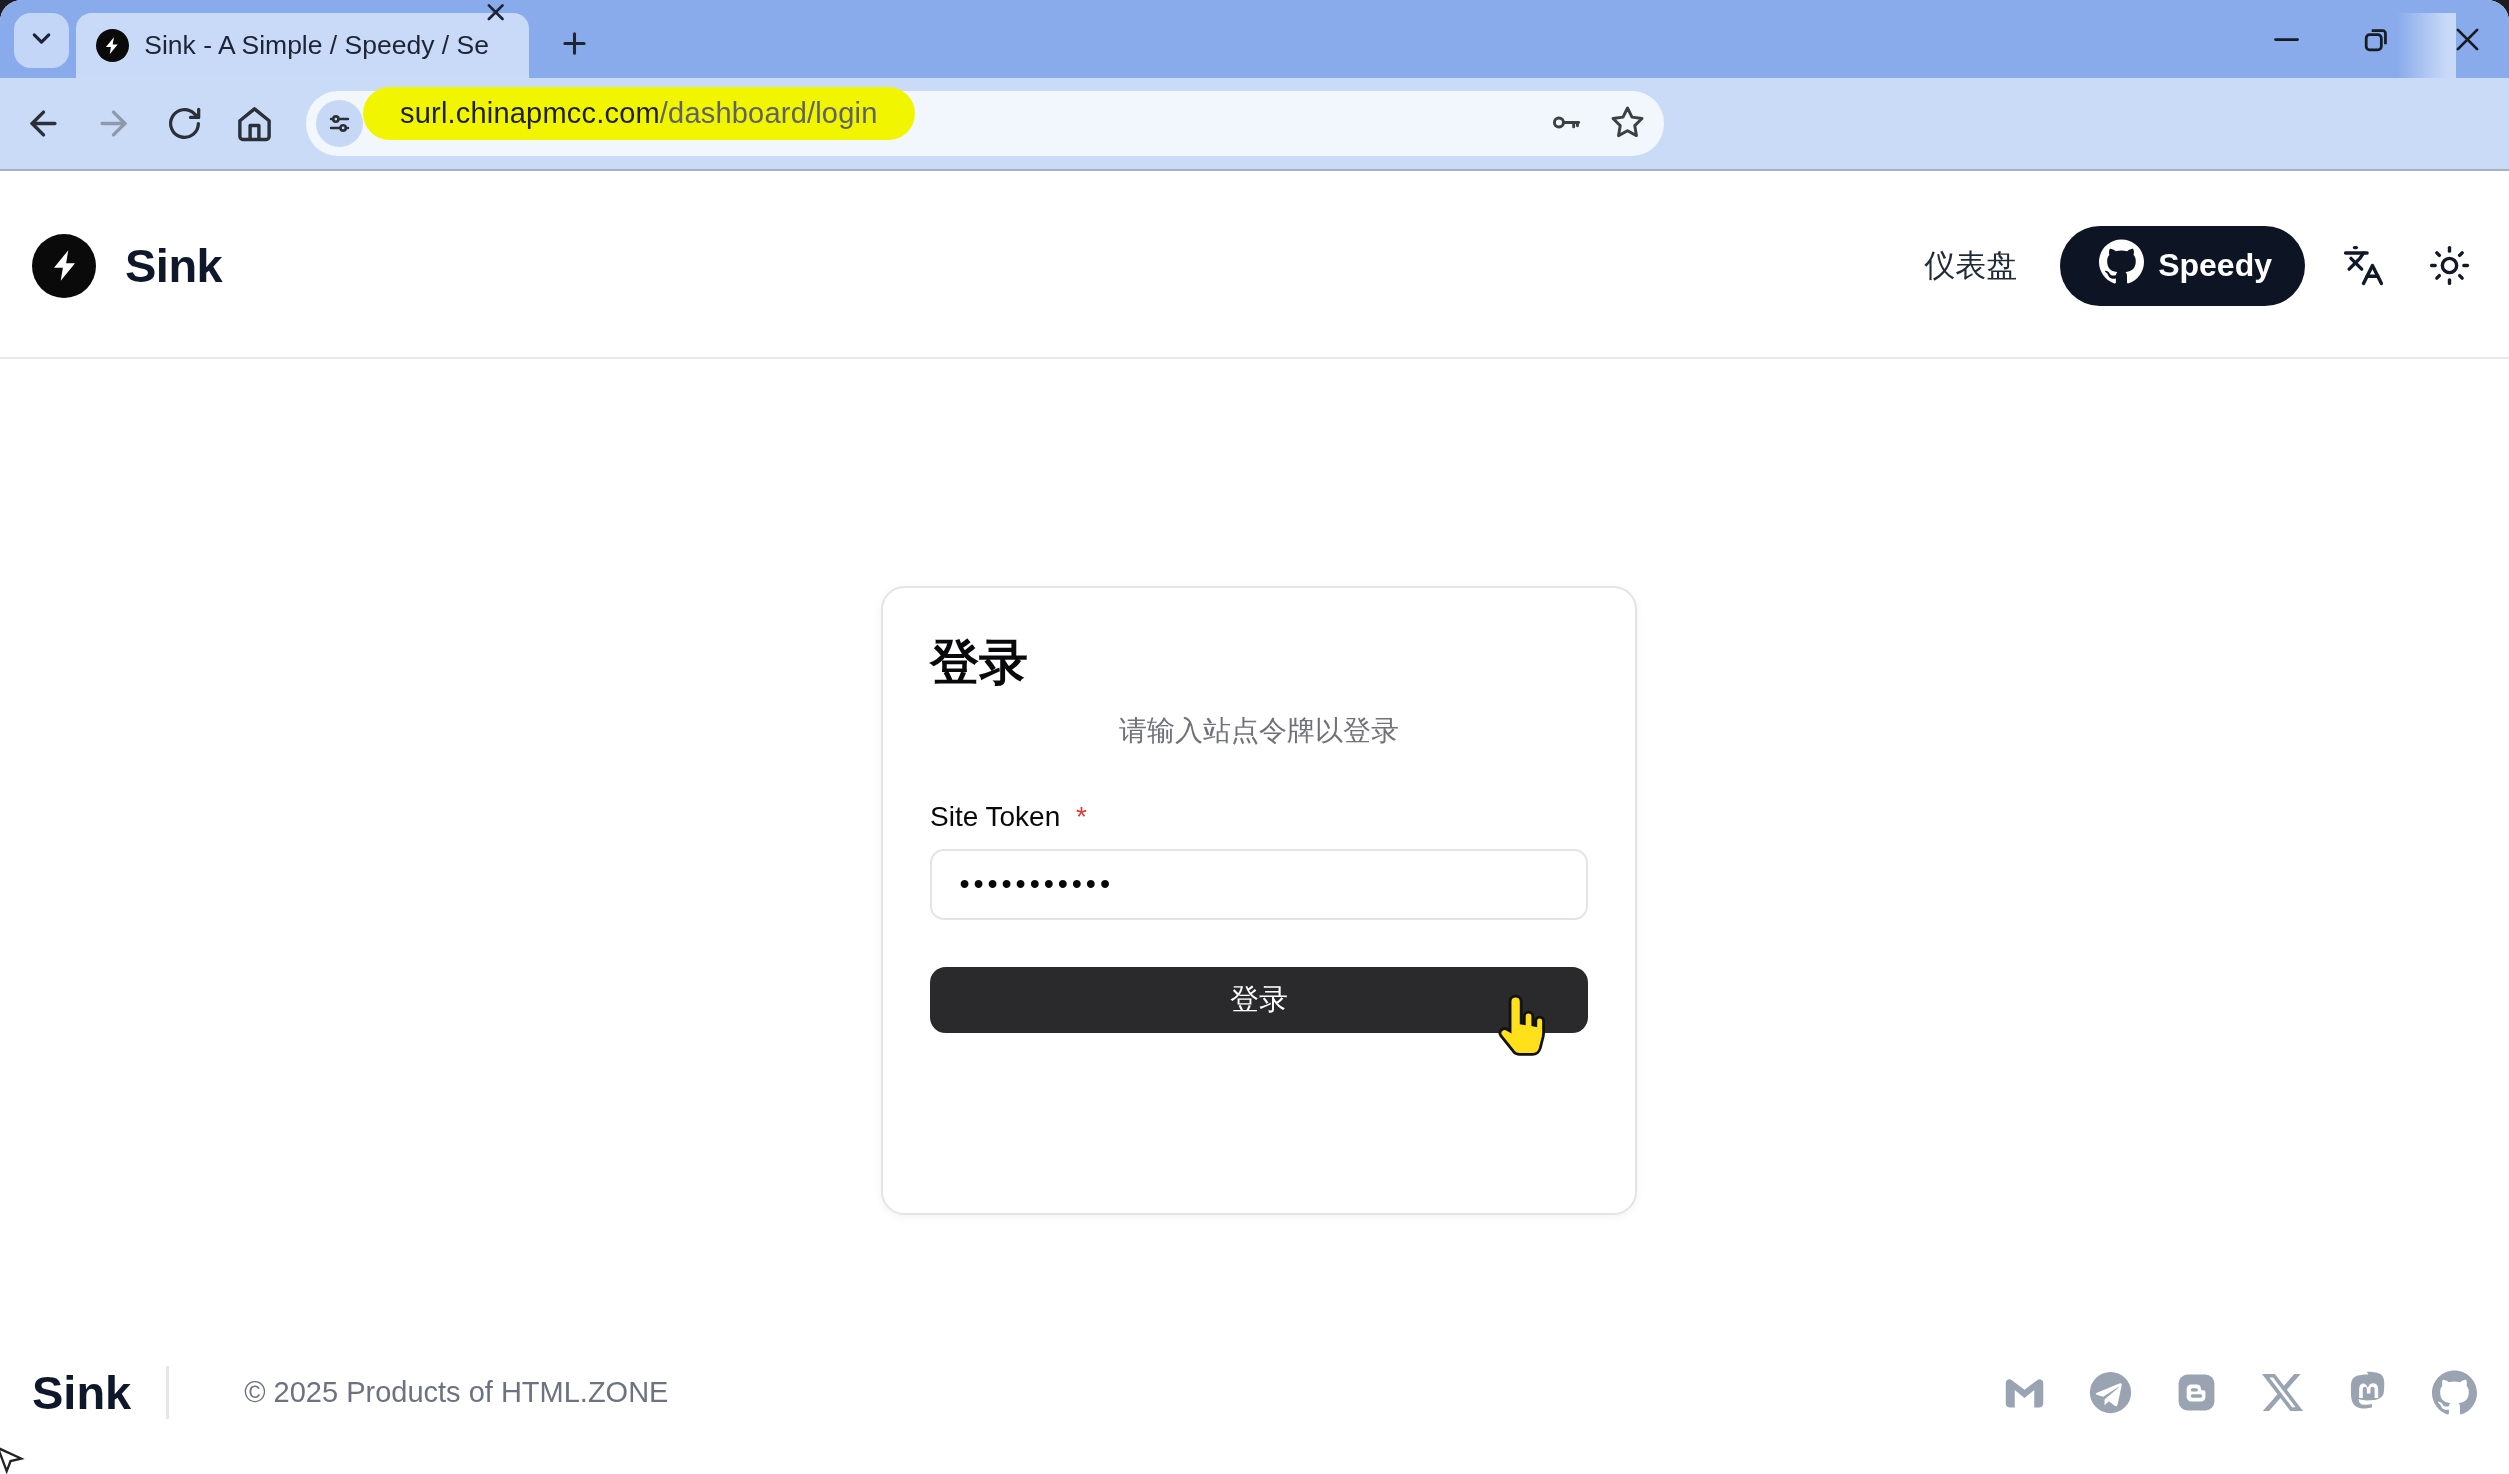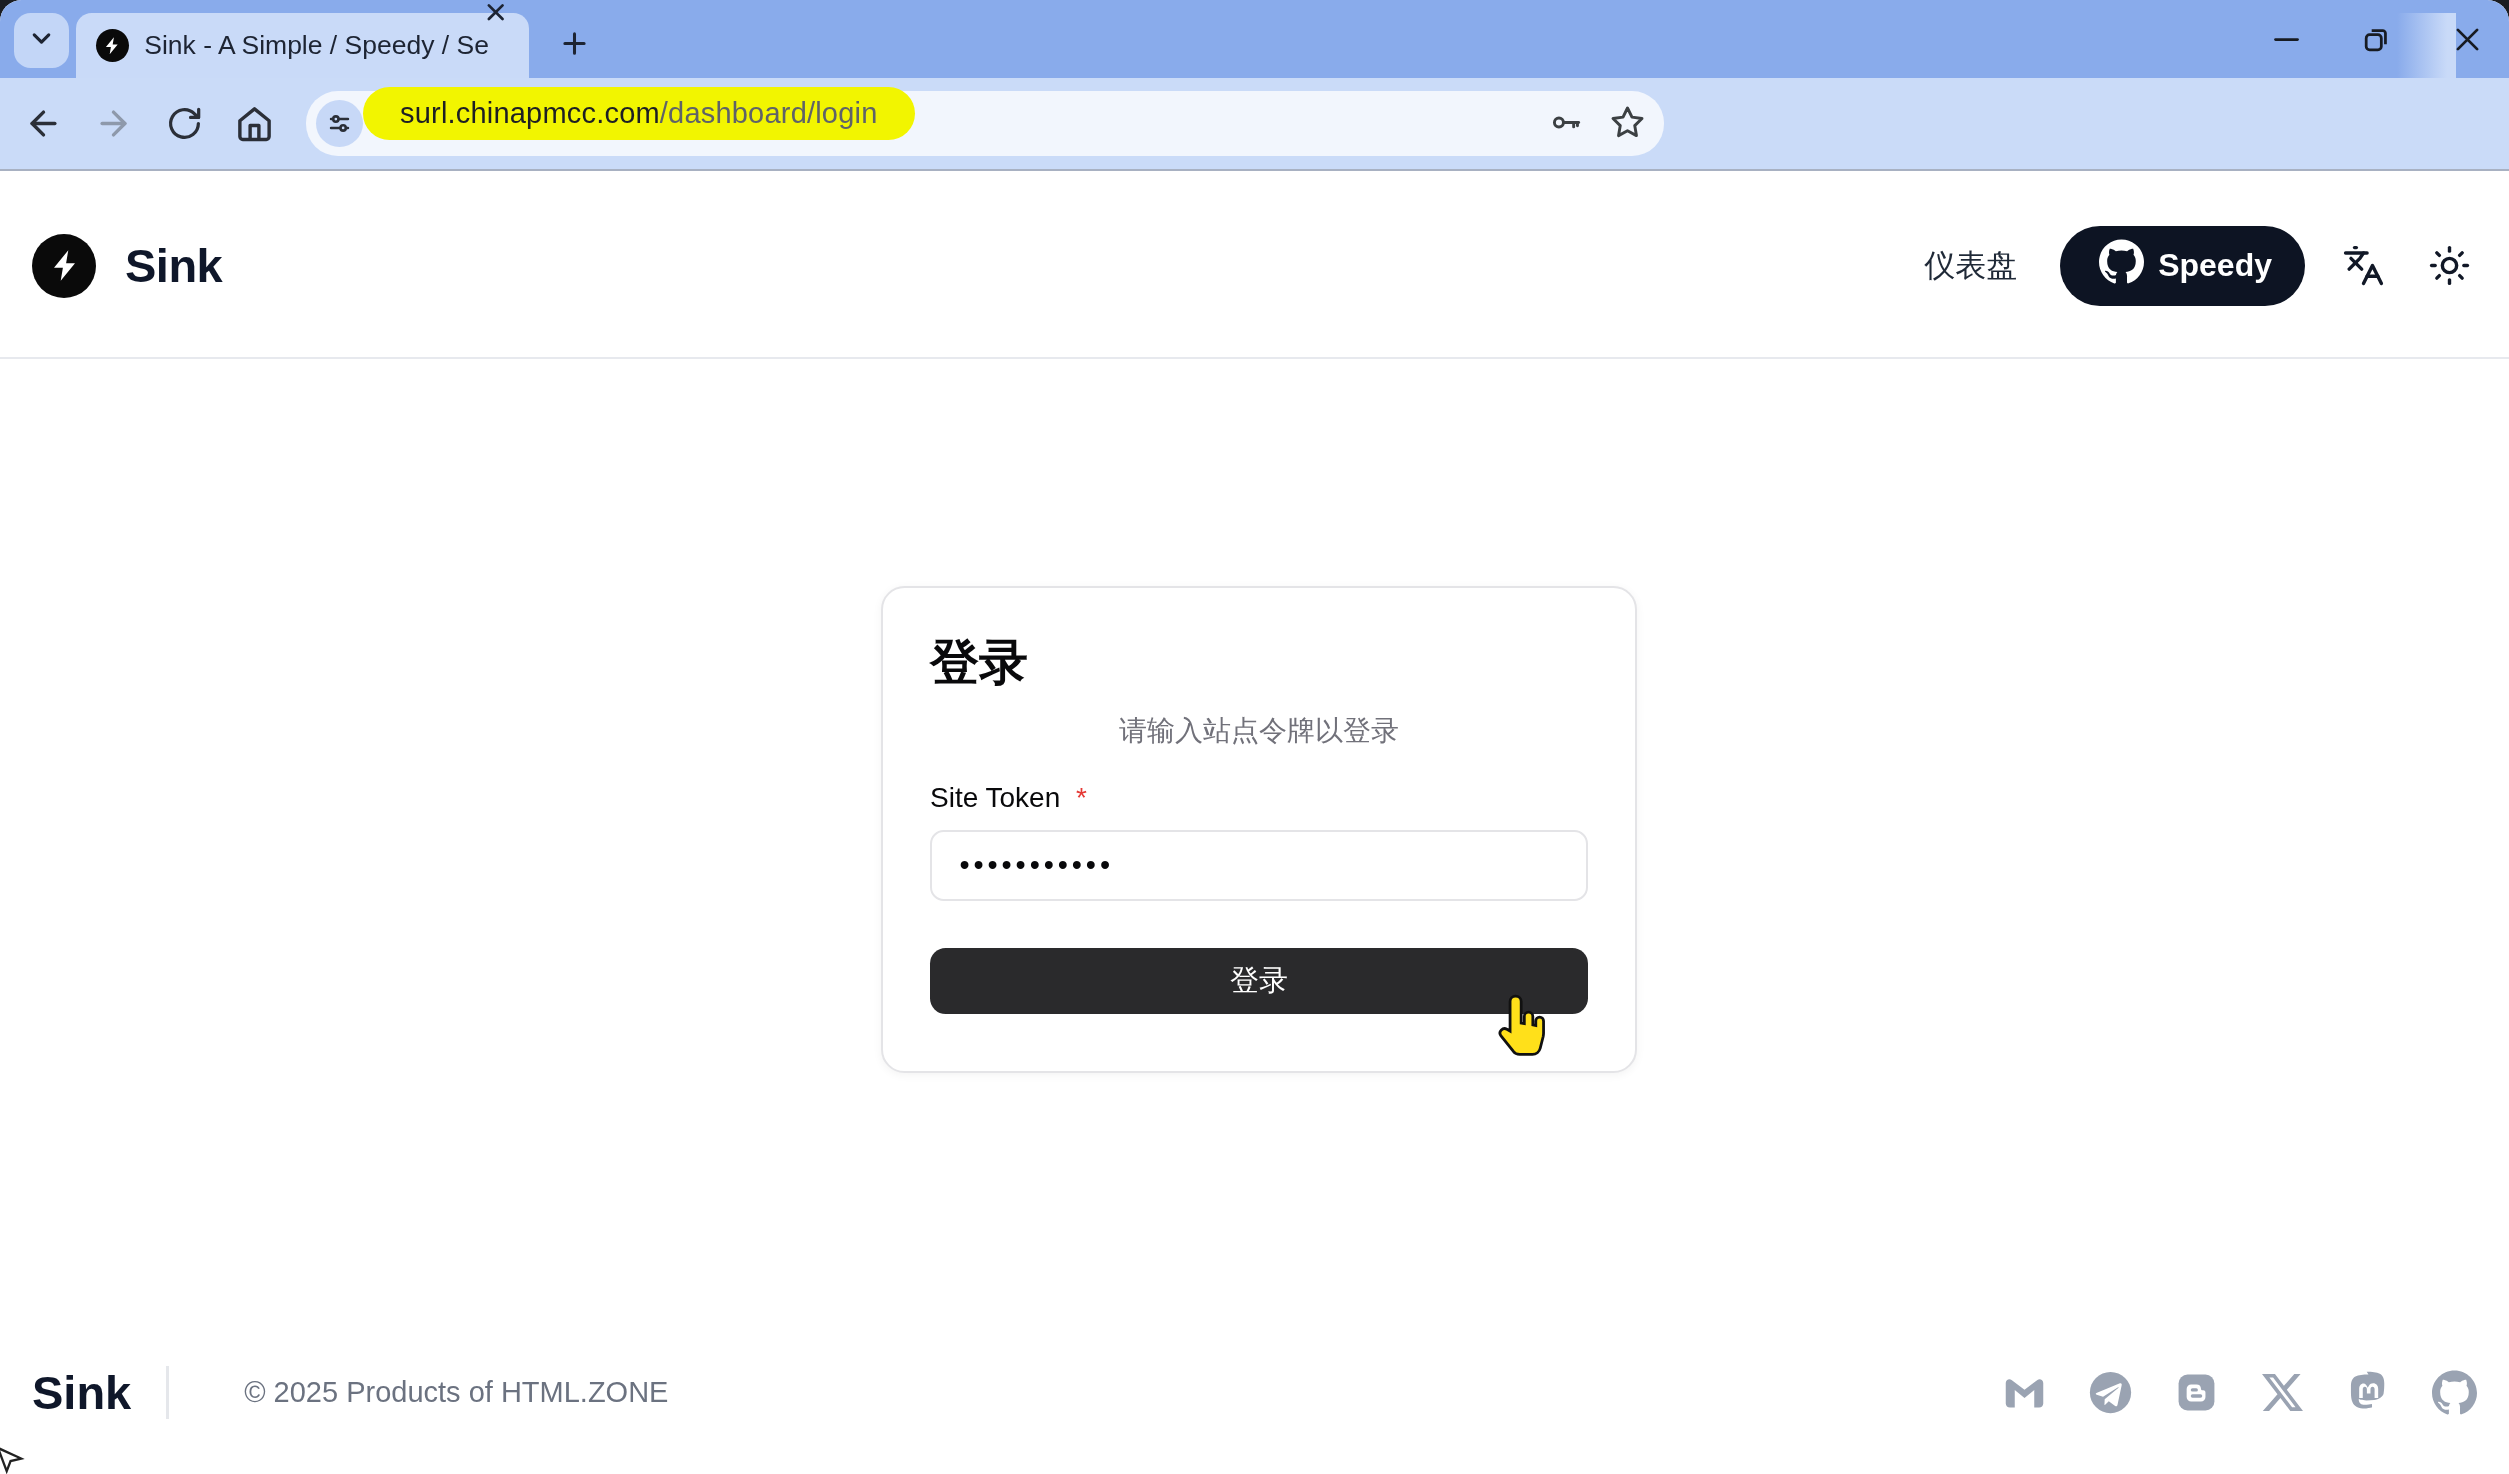--- a/index.html
+++ b/index.html
@@ -47,24 +47,24 @@
   .brand { display:flex; align-items:center; }
   .logo-circle { width:64px; height:64px; border-radius:50%; background:#0a0a0a; display:flex; align-items:center; justify-content:center; }
   .brand-name { margin-left:29px; font-size:47px; font-weight:800; color:#0f172a; letter-spacing:-0.5px; }
   .header-right { margin-left:auto; display:flex; align-items:center; }
   .nav-link { font-size:31px; color:#1f2937; margin-right:43px; cursor:pointer; }
   .github-btn { height:80px; border-radius:40px; background:#0d1423; color:#fff; display:flex; align-items:center; padding:0 33px 0 25.5px; }
   .github-btn span { font-size:32px; font-weight:600; margin-left:13.7px; }
   .icon-btn { width:55px; height:55px; margin-left:31px; display:flex; align-items:center; justify-content:center; color:#111827; }
 
   
-  .card { position:absolute; left:881px; top:412px; width:756px; height:487px; background:#fff; border:2px solid #e4e4e7; border-radius:23.5px; box-shadow:0 2px 9.8px rgba(0,0,0,.05); padding:49px 47px 21px 47px; }
+  .card { position:absolute; left:881px; top:412px; width:756px; height:629px; background:#fff; border:2px solid #e4e4e7; border-radius:23.5px; box-shadow:0 2px 9.8px rgba(0,0,0,.05); padding:49px 47px 21px 47px; }
   .card h1 { font-size:49px; font-weight:800; color:#09090b; line-height:1.05; }
   .card .subtitle { margin-top:24px; font-size:28px; color:#71717a;text-align:center; }
-  .field-label { margin-top:32px; display:flex; align-items:baseline; font-size:28px; font-weight:500; color:#09090b; }
+  .field-label { margin-top:51px; display:flex; align-items:baseline; font-size:28px; font-weight:500; color:#09090b; }
   .req { color:#e53935; margin-left:15.7px; font-size:28px; }
   .token-input { margin-top:15.7px; width:100%; height:71px; border:2px solid #e4e4e7; border-radius:13.7px; padding:0 27.4px; font-size:29px; letter-spacing:3.9px; color:#09090b; outline:none; background:#fff; font-family:inherit; }
   .submit-btn { margin-top:47px; width:100%; height:66px; background:#2a2a2c; border:none; border-radius:15.7px; color:#fff; font-size:29px; font-weight:500; display:flex; align-items:center; justify-content:center; cursor:pointer; font-family:inherit; }
 
   .click-cursor { position:absolute; left:1494px; top:818px; width:61px; height:74px; }
 
   
   .site-footer { position:absolute; left:0; right:0; top:1176px; height:84px; display:flex; align-items:center; padding:0 32px; }
   .footer-brand { font-size:47px; font-weight:800; color:#0f172a; }
   .vdiv { width:2.9px; height:53px; background:#e5e7eb; margin:0 35px; }

